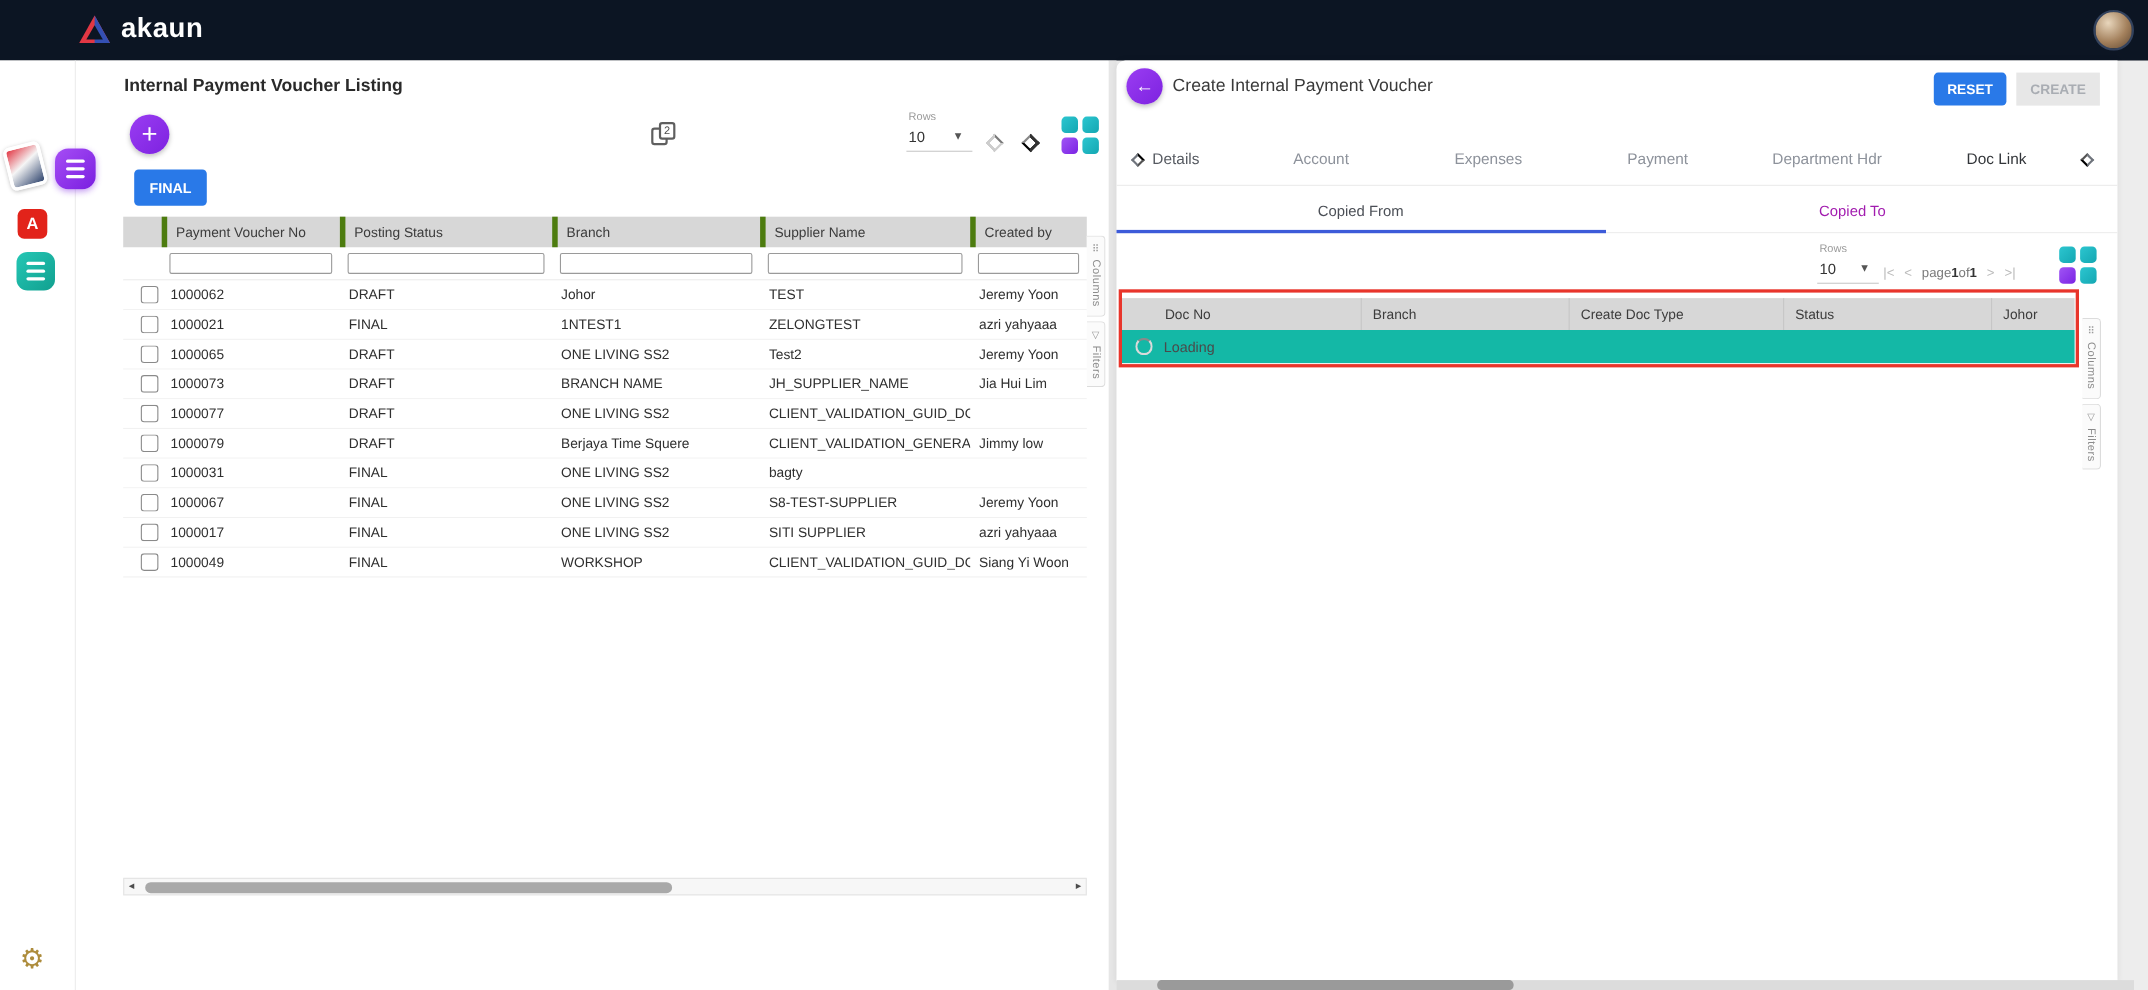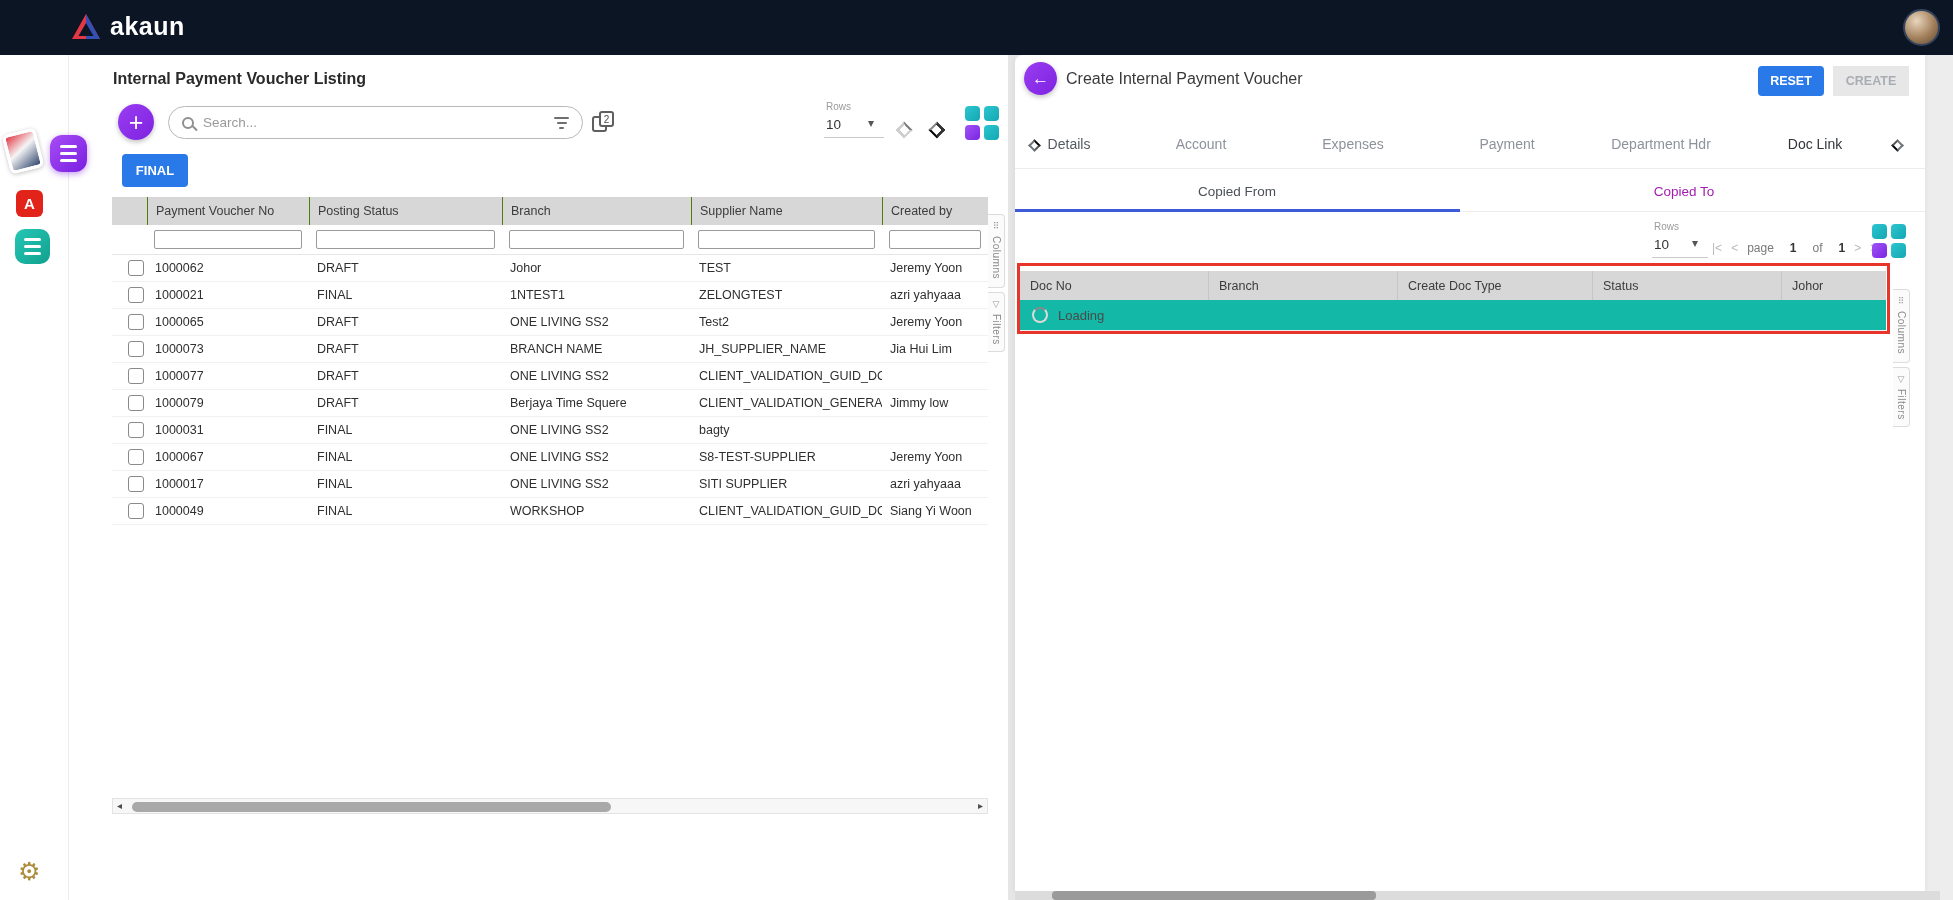--- a/index.html
+++ b/index.html
@@ -59,21 +59,21 @@
   .bento { position:absolute; width:34px; height:34px; display:grid; grid-template-columns:15px 15px; grid-template-rows:15px 15px; gap:4px; cursor:pointer; background:none; border:none; }
   .bento span { border-radius:4px; background:linear-gradient(135deg,#2cc6d0,#14a7b2); display:block; }
   .bento span.purple { background:linear-gradient(135deg,#a055f5,#7b24e3); }
   .bento-left { left:965px; top:106px; }
   .bento-right { left:1872px; top:224px; }
   .final-btn { position:absolute; left:122px; top:154px; width:66px; height:33px; background:#2979e8; color:#ffffff;
                font-weight:bold; font-size:13px; border:none; border-radius:4px; cursor:pointer; font-family:inherit; }
 
   
   .lt-header { position:absolute; left:112px; top:197px; width:876px; height:28px; background:#d7d7d7; display:flex; }
-  .lt-header .cell { font-size:12.5px; color:#3c3c3c; padding-left:8px; display:flex; align-items:center; border-left:1px solid #4d7c0f; white-space:nowrap; overflow:hidden; }
+  .lt-header .cell { font-size:12.5px; color:#3c3c3c; padding-left:8px; display:flex; align-items:center; border-left:5px solid #4d7c0f; white-space:nowrap; overflow:hidden; }
   .lt-header .cell:first-child { border-left:none; }
   .c0{width:35px; flex:none;} .c1{width:162px; flex:none;} .c2{width:193px; flex:none;}
   .c3{width:189px; flex:none;} .c4{width:191px; flex:none;} .c5{width:106px; flex:none;}
   .lt-filter { position:absolute; left:112px; top:225px; width:876px; height:30px; background:#ffffff; border-bottom:1px solid #e6e6e6; display:flex; align-items:center; }
   .lt-filter .fcell { padding:0 7px; display:flex; align-items:center; }
   .filter-input { width:100%; height:19px; border:1px solid #9a9a9a; border-radius:2px; outline:none; font-size:12px; padding:0 4px; font-family:inherit; }
   .lt-body { position:absolute; left:112px; top:255px; width:876px; }
   .lrow { height:27px; display:flex; align-items:center; border-bottom:1px solid #f1f1f1; background:#ffffff; cursor:pointer; }
   .lrow .cell { font-size:12.5px; color:#2f2f2f; padding-left:8px; white-space:nowrap; overflow:hidden; }
   .cb { width:16px; height:16px; border:1.5px solid #8a8a8a; border-radius:3px; background:#ffffff; margin-left:8px; display:block; cursor:pointer; }
@@ -127,25 +127,25 @@
   .subtab-to { left:1684px; }
   .sub-line { position:absolute; left:1015px; top:211px; width:910px; height:1px; background:#ededed; }
   .sub-underline { position:absolute; left:1015px; top:209px; width:445px; height:3px; background:#3d5bd9; }
 
   .rows-label-r { position:absolute; left:1654px; top:221px; font-size:10px; color:#9a9a9a; }
   .rows-value-r { position:absolute; left:1654px; top:237px; font-size:13.5px; color:#333333; cursor:pointer; }
   .rows-caret-r { position:absolute; left:1692px; top:236px; font-size:12px; color:#555555; cursor:pointer; }
   .rows-underline-r { position:absolute; left:1652px; top:257px; width:56px; height:1px; background:#c9c9c9; }
   .pagenav { position:absolute; left:1712px; top:241px; display:flex; align-items:center; gap:9px; font-size:12px; color:#b9b9b9; }
   .pagenav .pbtn { cursor:pointer; }
-  .pagetext { color:#7a7a7a; display:flex; gap:16px; align-items:center; }
+  .pagetext { color:#7a7a7a; display:flex; gap:0; align-items:center; }
   .pagetext b { color:#333333; }
 
   
-  .rt-header { position:absolute; left:1020px; top:271px; width:866px; height:29px; background:#d7d7d7; display:flex; }
+  .rt-header { position:absolute; left:1020px; top:271px; width:866px; height:29px; background:#d7d7d7; display:flex;padding-left:29px; }
   .rt-header .cell { font-size:12.5px; color:#3c3c3c; padding-left:10px; display:flex; align-items:center; border-left:1px solid #c6c6c6; white-space:nowrap; }
   .rt-header .cell:first-child { border-left:none; }
   .r0{width:188px; flex:none;} .r1{width:189px; flex:none;} .r2{width:195px; flex:none;}
   .r3{width:189px; flex:none;} .r4{width:105px; flex:none;}
   .rt-loading { position:absolute; left:1020px; top:300px; width:866px; height:31px; background:#14b8a6;
                 display:flex; align-items:center; gap:10px; padding-left:12px; border-bottom:1px solid #f0f0f0; }
   .spinner { width:16px; height:16px; border-radius:50%; border:2.5px solid #dadada; border-top-color:#8a8a8a; animation:spin 1s linear infinite; flex:none; }
   @keyframes spin { to { transform:rotate(360deg); } }
   .loading-text { font-size:13px; color:#4a4a4a; }
 
@@ -190,29 +190,20 @@
 
   </div>
 
   <div class="left-region"></div>
   <div class="lp-title">Internal Payment Voucher Listing</div>
 
   <button class="add-btn">
     <span>+</span>
   </button>
 
-  <div class="search-wrap">
-    <span class="mag"></span>
-    <input class="search-input" type="text" placeholder="Search..." style="">
-    <span class="funnel-lines">
-      <span class="fl1"></span>
-        <span class="fl2"></span>
-        <span class="fl3"></span>
-    </span>
-  </div>
 
   <button class="copy-btn">
     <span class="copy-back"></span>
     <span class="copy-front">2</span>
   </button>
 
   <div class="rows-label-l">Rows</div>
   <div class="rows-value-l">10</div>
   <div class="rows-caret-l">▾</div>
   <div class="rows-underline-l"></div>

